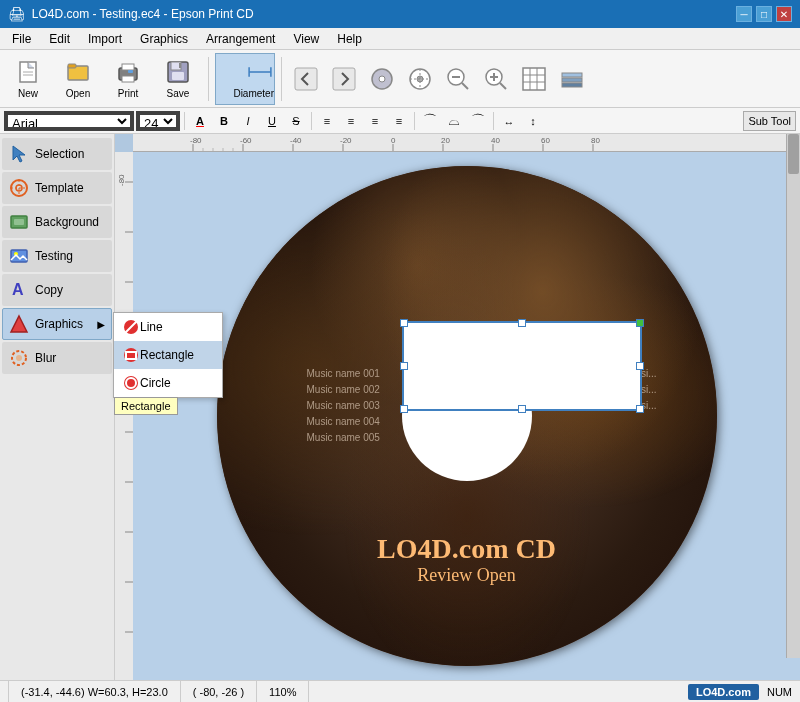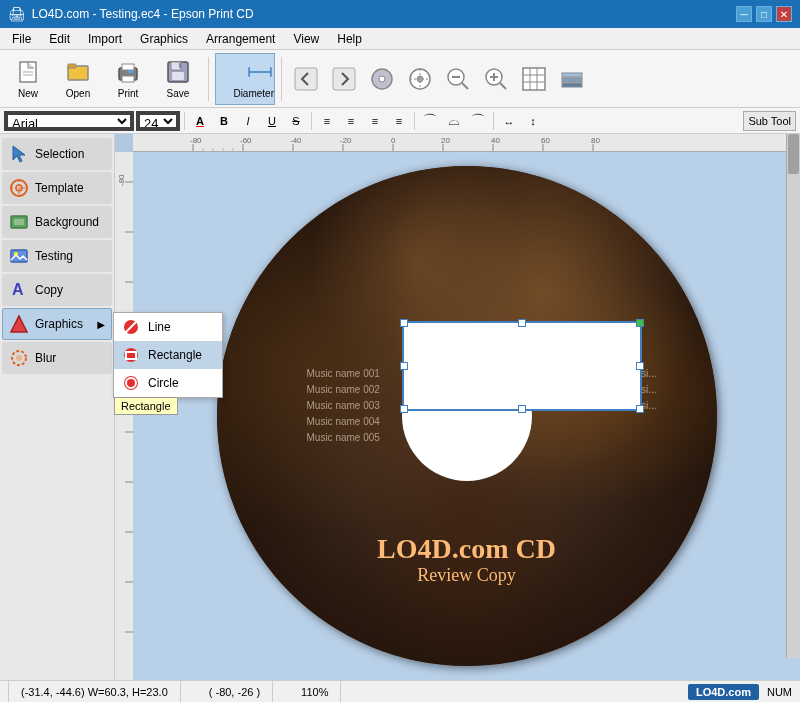--- a/index.html
+++ b/index.html
@@ -164,21 +164,20 @@
       border: 1px solid #aaa;
       box-shadow: 2px 2px 5px rgba(0,0,0,0.2);
       z-index: 100;
       width: 110px;
     }
     .submenu-item {
       display: flex;
       align-items: center;
       height: 28px;
       padding: 0 8px;
-      gap: 8px;
       cursor: pointer;
       font-size: 12px;
     }
     .submenu-item.active { background: #c0d4e8; }
     .submenu-icon { width: 18px; height: 18px; flex-shrink: 0; }
     .submenu-tooltip {
       position: absolute;
       top: 100%;
       left: 0;
       background: #ffffc0;
@@ -320,21 +319,21 @@
 
     
     #statusbar {
       height: 22px;
       background: #f0f0f0;
       border-top: 1px solid #ccc;
       display: flex;
       align-items: center;
       padding: 0 8px;
       font-size: 11px;
-      gap: 16px;
+      gap: 0;
     }
     .status-item {
       padding: 0 12px;
       border-right: 1px solid #ccc;
       height: 100%;
       display: flex;
       align-items: center;
     }
     .status-item:first-child { border-left: 1px solid #ccc; }
     .status-right { margin-left: auto; display: flex; align-items: center; gap: 8px; justify-content: center; }
@@ -683,21 +682,21 @@
         </div>
 
         <div id="cd-tracklist-right">
           <div>Musi...</div>
           <div>Musi...</div>
           <div>Musi...</div>
         </div>
 
         <div id="cd-text-bottom">
           <div class="cd-title">LO4D.com CD</div>
-          <div class="cd-subtitle">Review Copy</div>
+          <div class="cd-subtitle">Review Open</div>
         </div>
       </div>
     </div>
 
     <div id="vscrollbar">
       <div id="vscroll-thumb"></div>
     </div>
   </div>
 </div>
 

